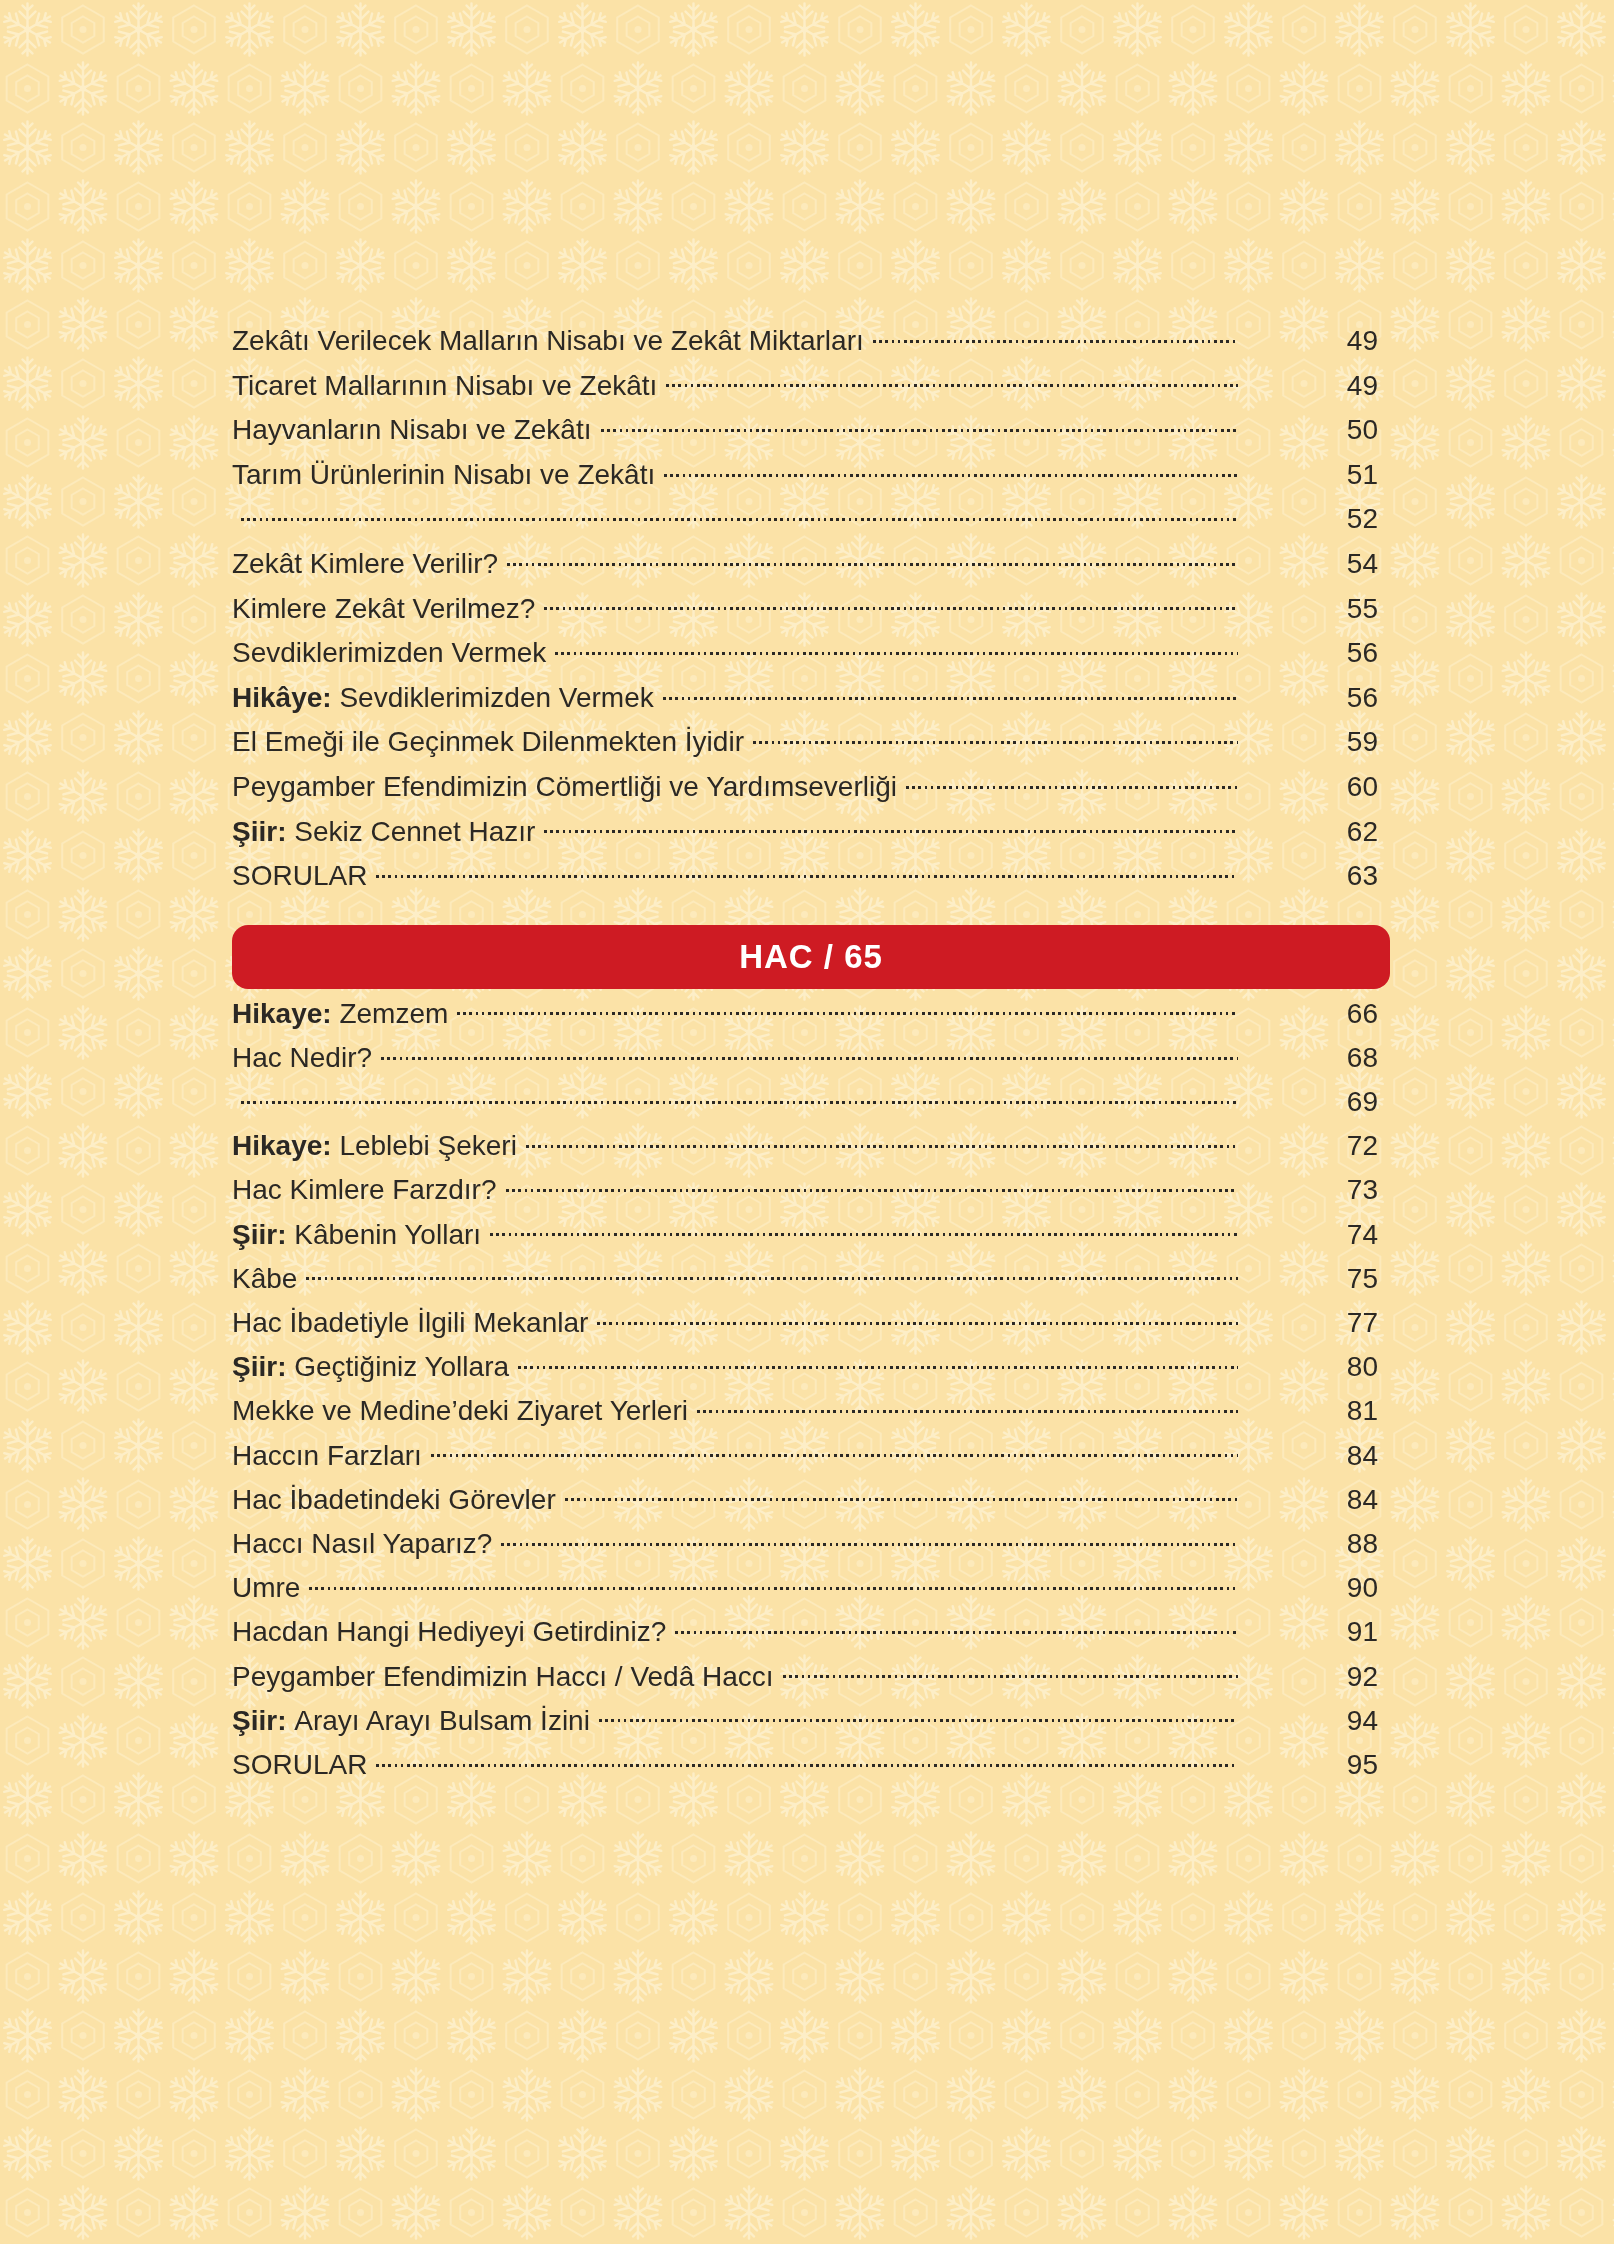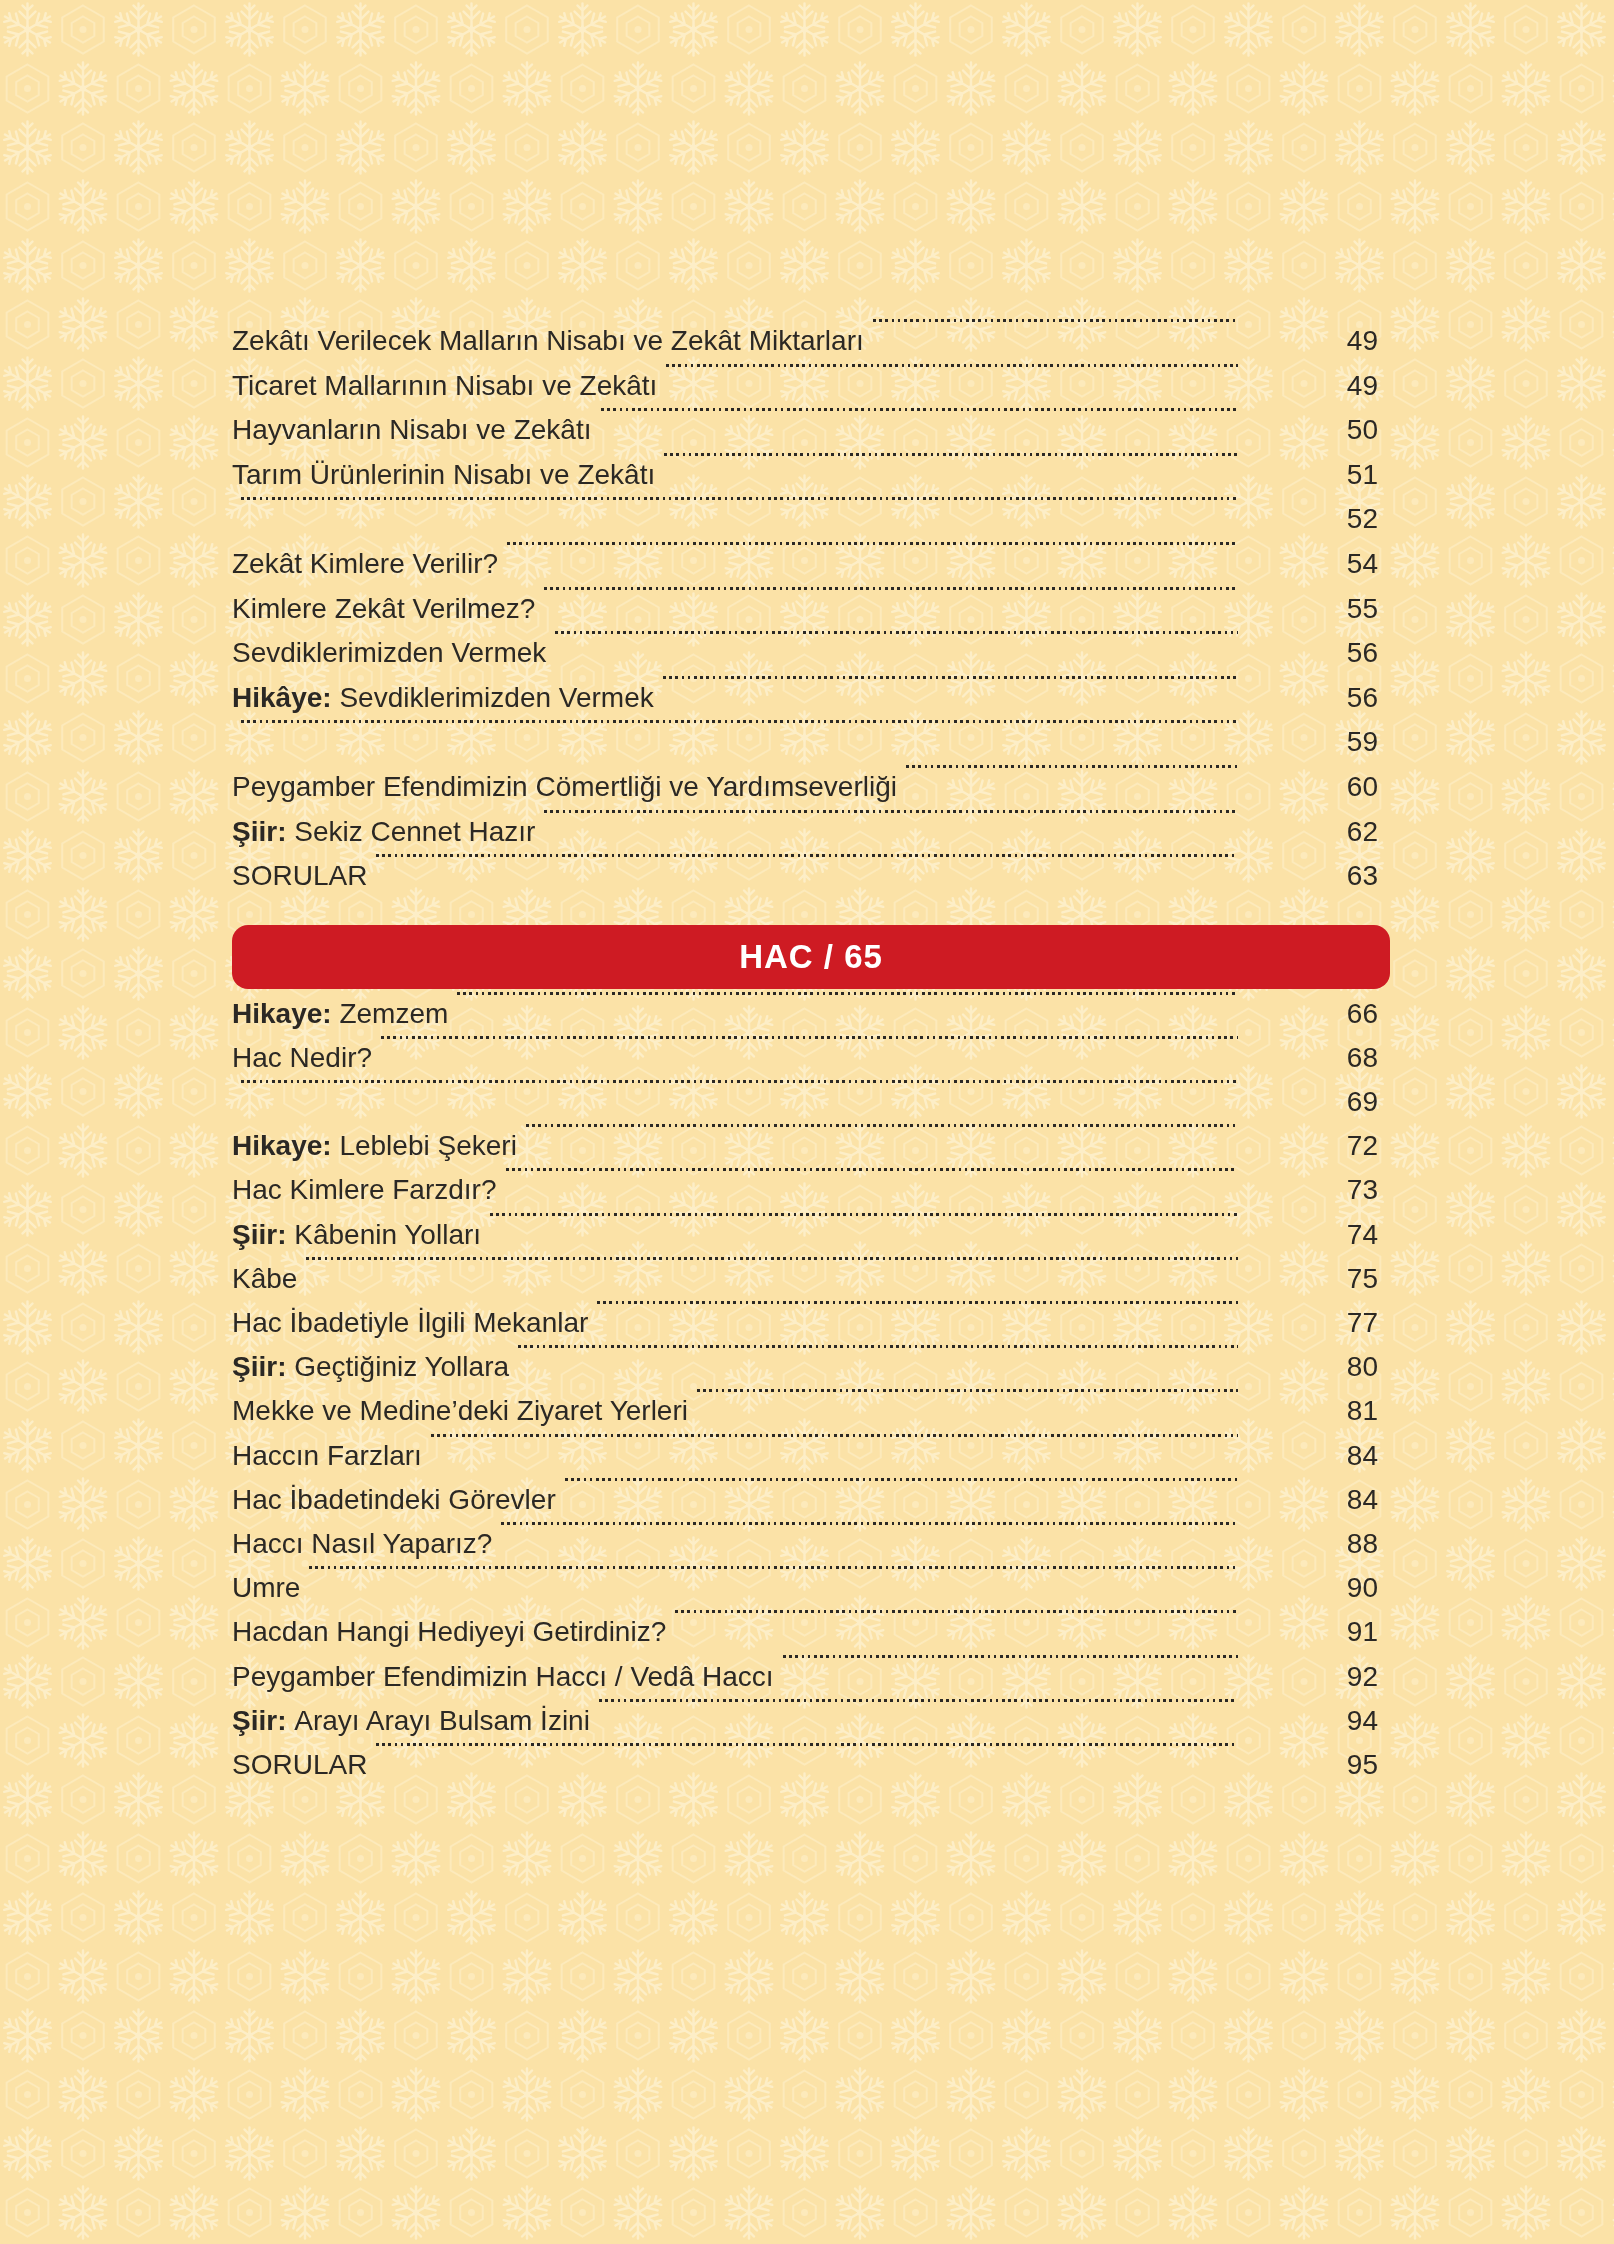--- a/index.html
+++ b/index.html
@@ -10,21 +10,21 @@
     background:var(--background,#fbe2a7);
     color:var(--text,#2b2824);
     font-family:"Liberation Sans",sans-serif;
     overflow:hidden;
   }
   .bg{position:absolute;left:0;top:0;}
   .toc{
     position:absolute;left:232px;top:319px;width:1146px;
   }
   .row{
-    display:flex;align-items:flex-start;
+    display:flex;align-items:center;
     font-size:28px;line-height:44.6px;height:44.6px;
     white-space:nowrap;
   }
   .list-hac .row{line-height:44.2px;height:44.2px;}
   .prefix{font-weight:bold;}
   .dots{
     flex:1 1 auto;
     height:3px;
     margin-left:9px;
     background-image:repeating-linear-gradient(to right,var(--text,#2b2824) 0 2.6px,transparent 2.6px 6.2px);
@@ -131,20 +131,21 @@
   </div>
 
   <div class="row">
     <span class="title"><b class="prefix">Hikâye:&nbsp;</b><span class="ttext">Sevdiklerimizden Vermek</span></span>
     <span class="dots"></span>
     <span class="pagenum">56</span>
   </div>
 
 
   <div class="row">
+    <span class="title"><span class="ttext">El Emeği ile Geçinmek Dilenmekten İyidir</span></span>
     <span class="dots"></span>
     <span class="pagenum">59</span>
   </div>
 
   <div class="row">
     <span class="title"><span class="ttext">Peygamber Efendimizin Cömertliği ve Yardımseverliği</span></span>
     <span class="dots"></span>
     <span class="pagenum">60</span>
   </div>
 

